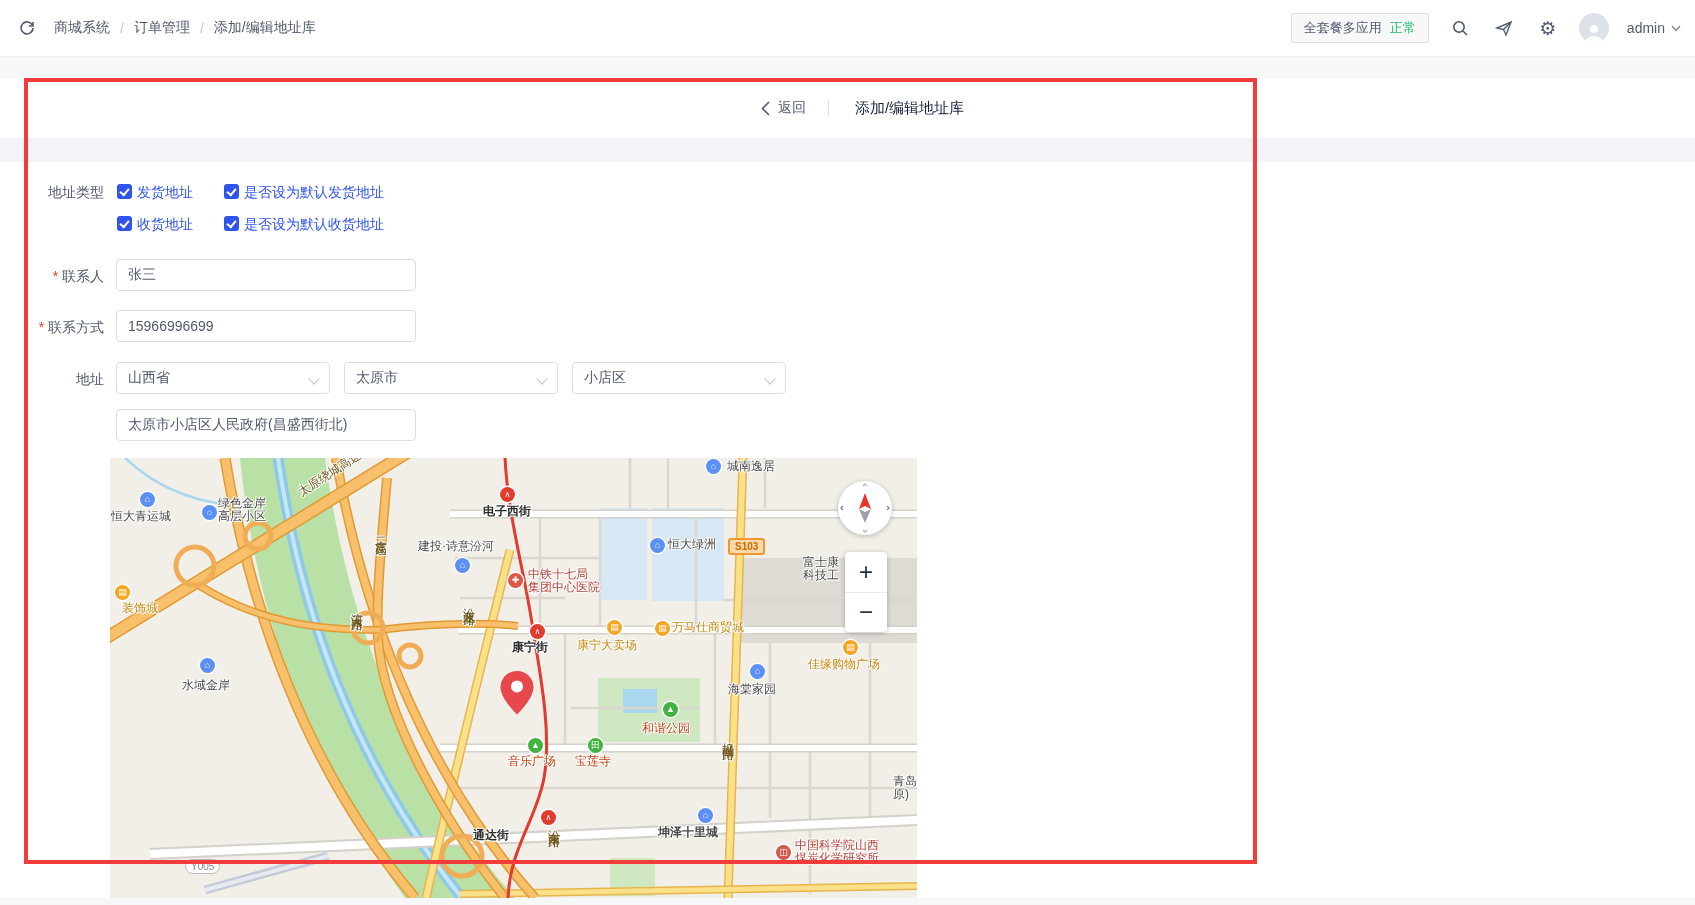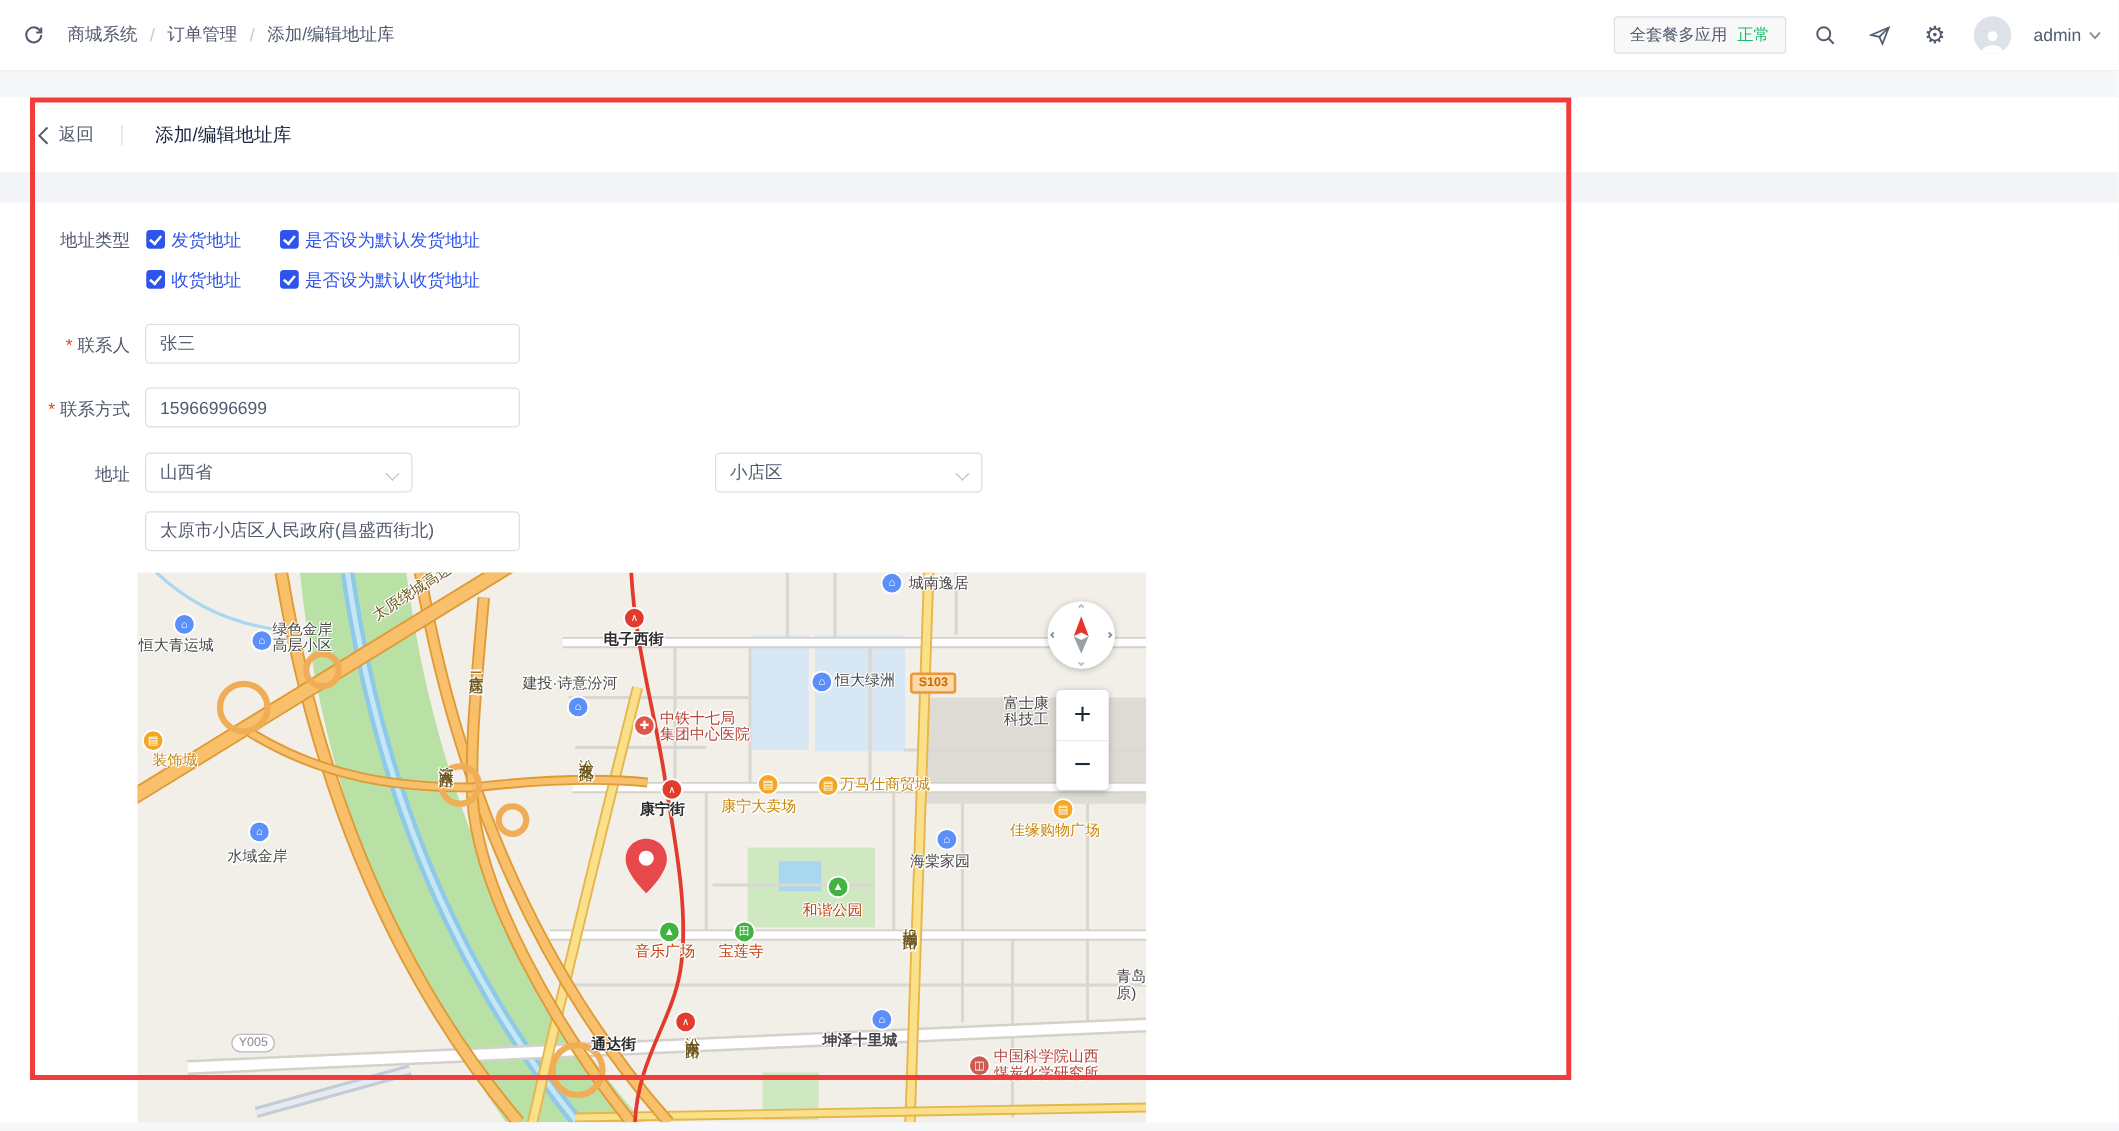--- a/index.html
+++ b/index.html
@@ -17,21 +17,21 @@
   .tb-right{position:absolute;right:14px;top:0;height:56px;display:flex;align-items:center;gap:18px;}
   .app-badge{display:flex;align-items:center;gap:8px;border:1px solid #dcdee2;background:#f8f8f9;
              border-radius:3px;padding:5px 12px;font-size:13px;color:#515a6e;cursor:pointer;}
   .app-badge .ok{color:#19be6b;}
   .gear{font-size:19px;line-height:1;}
   .avatar{width:30px;height:30px;border-radius:50%;background:#dde2e9;display:flex;align-items:flex-end;justify-content:center;overflow:hidden;}
   .admin{display:flex;align-items:center;gap:6px;font-size:14px;color:#515a6e;cursor:pointer;}
 
   
   .card-head{position:absolute;left:0;top:78px;width:1695px;height:60px;background:#fff;
-             display:flex;align-items:center;}
+             display:flex;align-items:center;justify-content:center;}
   .back{display:flex;align-items:center;gap:8px;margin-left:30px;font-size:14px;color:#515a6e;cursor:pointer;}
   .vdiv{width:1px;height:16px;background:#dcdee2;margin:0 26px 0 22px;}
   .page-title{font-size:15px;color:#17233d;}
   .gray-band{position:absolute;left:0;top:138px;width:1695px;height:24px;background:#f2f4f7;}
   .main{position:absolute;left:0;top:162px;width:1695px;height:736px;background:#fff;}
 
   
   .flabel{position:absolute;font-size:14px;color:#515a6e;text-align:right;width:90px;}
   .req::before{content:"* ";color:#ed4014;}
   .cb{position:absolute;width:15px;height:15px;border-radius:3px;background:#2f54eb;cursor:pointer;}
@@ -61,21 +61,21 @@
             text-align:center;box-shadow:0 0 0 1.5px #fff;z-index:5;}
   .i-home{background:#5b8ff9;}
   .i-shop{background:#f5a623;}
   .i-park{background:#41b341;}
   .i-temple{background:#41b341;}
   .i-hospital{background:#e0574a;}
   .i-metro{background:#e23c2f;font-size:8px;}
   .i-institute{background:#cf5b4e;}
   .map-badge{position:absolute;z-index:5;font-size:10px;font-weight:bold;padding:1px 5px;border-radius:3px;}
   .b-s{background:#fcd9a8;border:2px solid #ef9636;color:#c96a00;}
-  .b-y{background:#fff;border:1px solid #b9b9b9;color:#8a8a8a;border-radius:8px;font-weight:normal;}
+  .b-y{background:#fff;border:1px solid #b9b9b9;color:#8a8a8a;border-radius:8px;font-weight:normal;margin-top:32px;}
   .pin{position:absolute;z-index:8;}
   .compass{position:absolute;left:728px;top:23px;width:54px;height:54px;border-radius:50%;background:#fff;
            box-shadow:0 1px 5px rgba(0,0,0,.25);z-index:10;cursor:pointer;}
   .zoomctl{position:absolute;left:735px;top:94px;width:42px;height:80px;background:#fff;border-radius:4px;
            box-shadow:0 1px 5px rgba(0,0,0,.25);z-index:10;display:flex;flex-direction:column;}
   .zbtn{flex:1;display:flex;align-items:center;justify-content:center;font-size:24px;color:#1b2b3a;cursor:pointer;}
   .zbtn:first-child{border-bottom:1px solid #ececec;}
 
   
   .annotation{position:absolute;left:24px;top:78px;width:1233px;height:786px;border:4px solid #f23c3c;
@@ -162,20 +162,24 @@
 
     <span class="flabel req" style="left:14px;top:106px;">联系人</span>
     <input class="tinput" style="left: 116px; top: 97px;" value="张三">
 
     <span class="flabel req" style="left:14px;top:157px;">联系方式</span>
     <input class="tinput" style="left: 116px; top: 148px;" value="15966996699">
 
     <span class="flabel" style="left:14px;top:209px;">地址</span>
     <div class="sel" style="left:116px;top:200px;">
       <span>山西省</span>
+        <span class="chev"></span>
+    </div>
+    <div class="sel" style="left:344px;top:200px;">
+      <span>太原市</span>
         <span class="chev"></span>
     </div>
     <div class="sel" style="left:572px;top:200px;">
       <span>小店区</span>
         <span class="chev"></span>
     </div>
 
     <input class="tinput" style="left: 116px; top: 247px;" value="太原市小店区人民政府(昌盛西街北)">
   </div>
 

